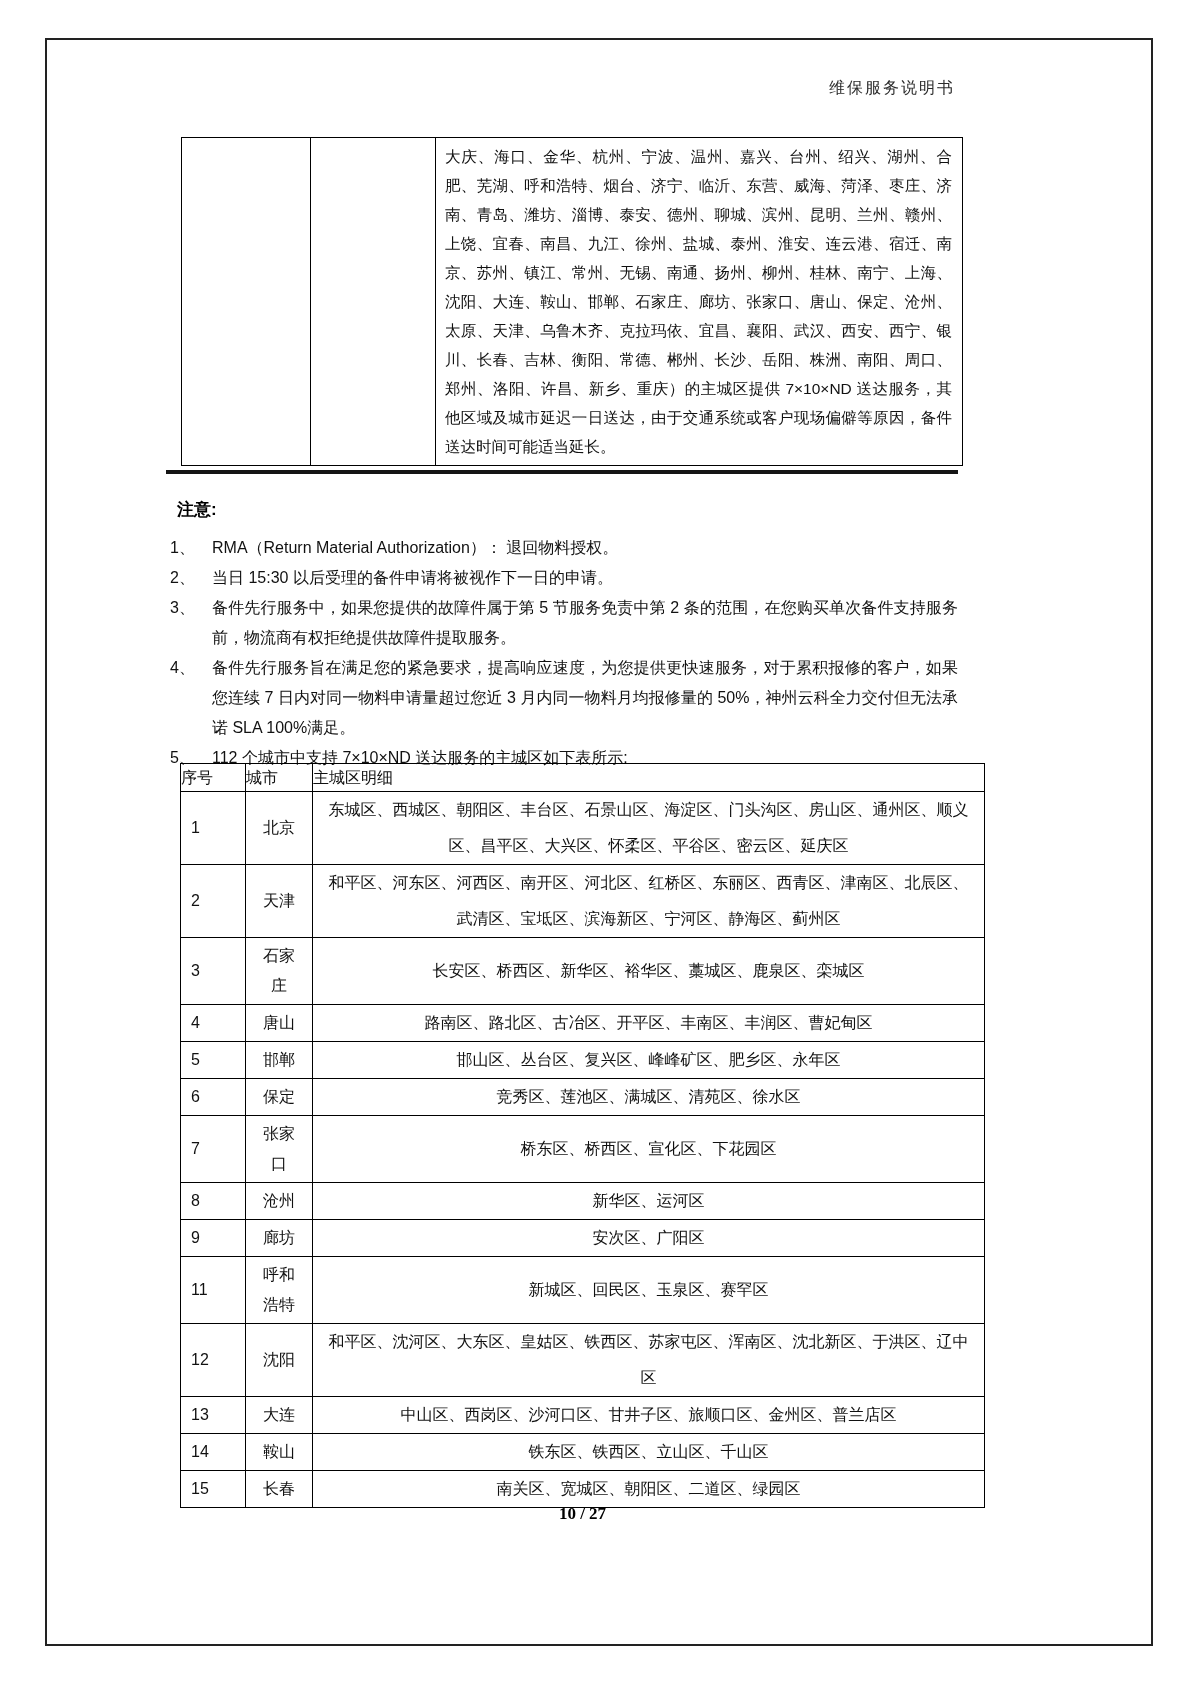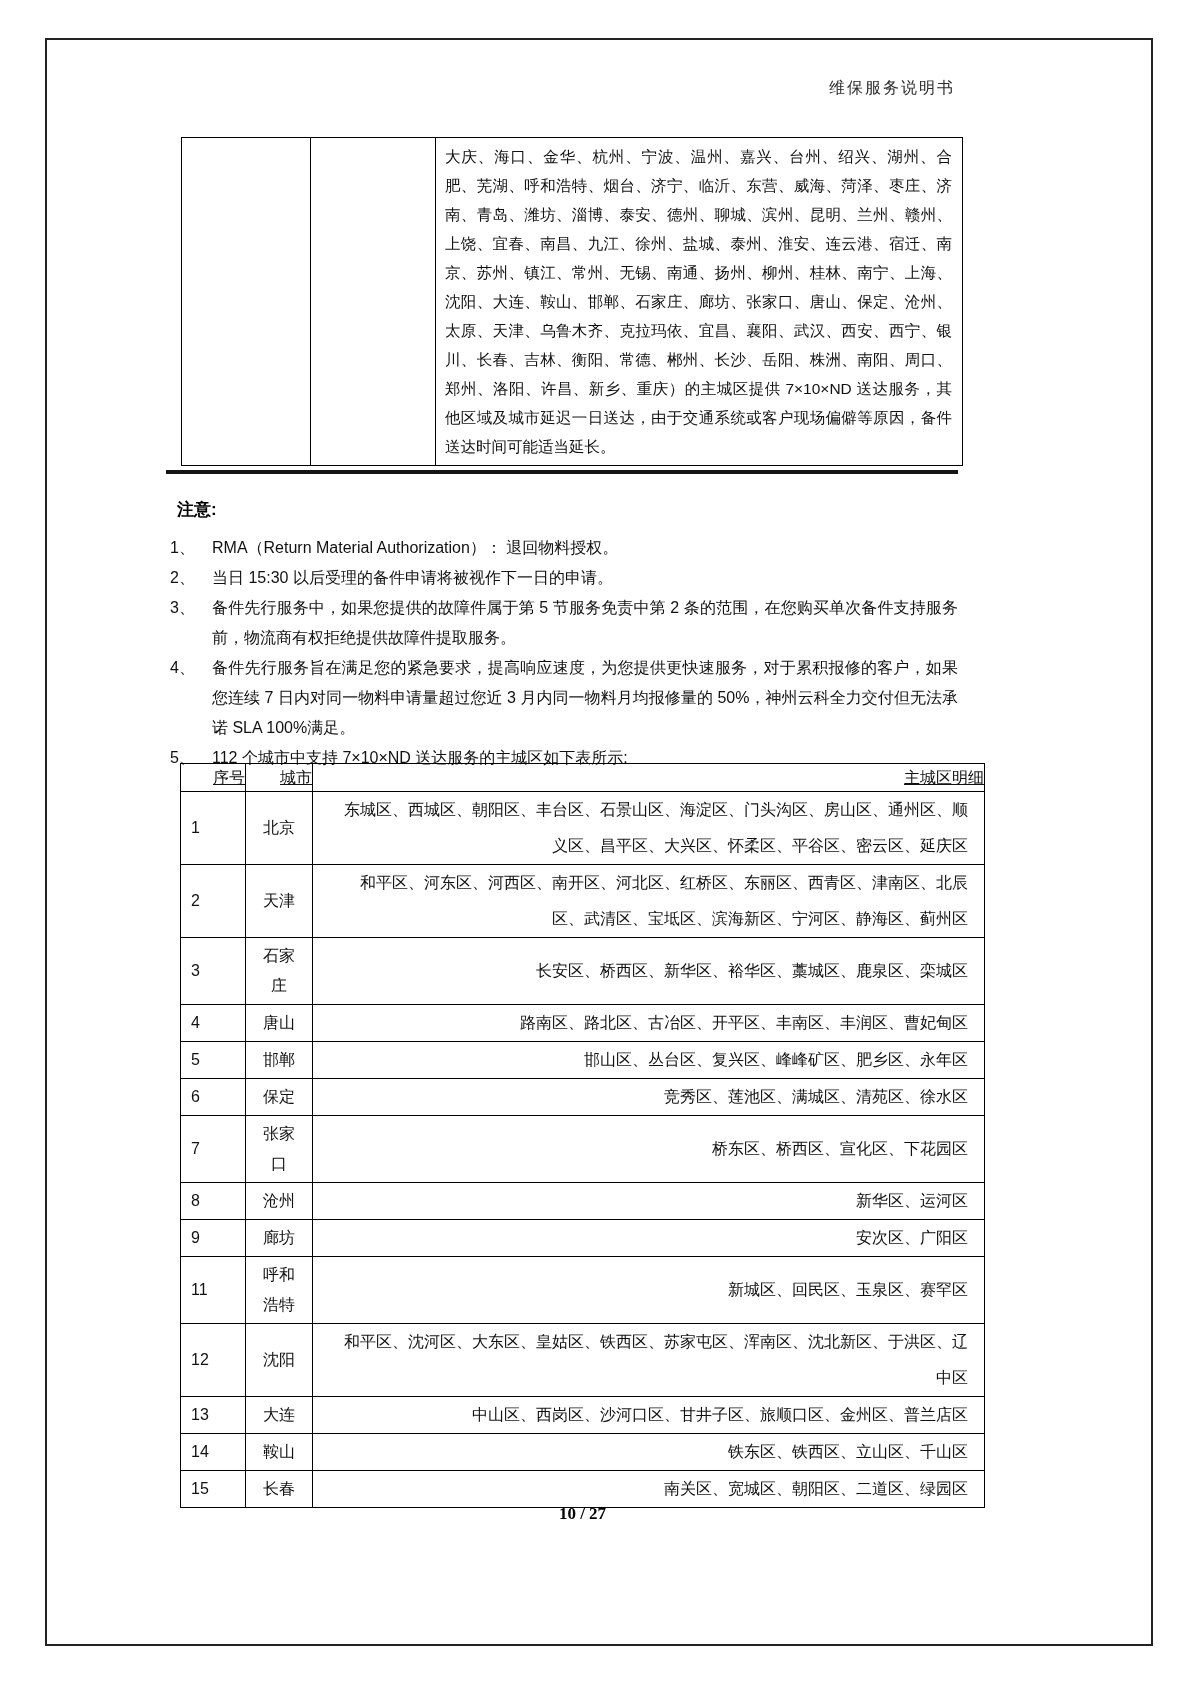--- a/index.html
+++ b/index.html
@@ -106,39 +106,38 @@
   .district-table td {
     border: 1px solid #000;
     box-sizing: border-box;
     font-weight: normal;
     vertical-align: middle;
     color: #111;
   }
   .district-table th {
     height: 27px;
     line-height: 27px;
-    text-align: right;
+    text-align: left;
     padding: 0;
-    text-decoration: underline;
   }
   .district-table col.c-no   { width: 65px; }
   .district-table col.c-city { width: 67px; }
   .no-cell {
     text-align: left;
     padding: 0 0 0 10px;
     line-height: 36px;
   }
   .city-cell {
     text-align: center;
     padding: 3px 12px;
     line-height: 30px;
   }
   .districts-cell {
-    text-align: right;
-    padding: 0 16px;
+    text-align: center;
+    padding: 0 8px;
     line-height: 36px;
   }
   
   .page-footer {
     position: absolute;
     left: 180px;
     top: 1504px;
     width: 805px;
     text-align: center;
     font-family: "Liberation Serif", serif;

